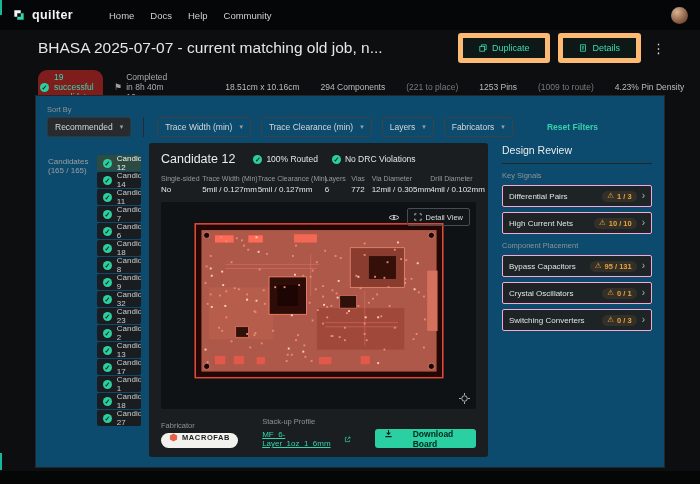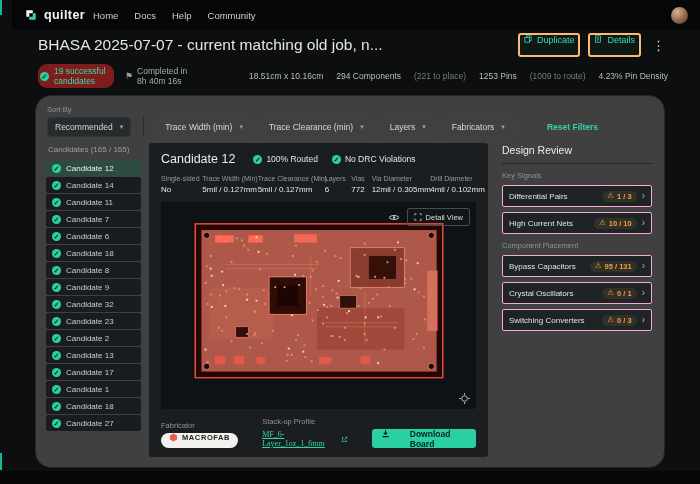--- a/index.html
+++ b/index.html
@@ -1,56 +1,56 @@
 <!DOCTYPE html>
 <html><head>
 <meta charset="utf-8">
 <style>
   html,body{margin:0;padding:0;background:#000;}
   .screen{position:relative;width:700px;height:484px;background:#0c0e0f;font-family:"Liberation Sans",sans-serif;overflow:hidden;color:#e6e9e9;}
 
   
-  .navbar{position:absolute;top:0;left:12px;right:0;height:30px;background:#050607;display:flex;align-items:center;padding:0 12px;box-sizing:border-box;gap:8px;z-index:5;}
+  .navbar{position:absolute;top:0;left:0;right:0;height:30px;background:#050607;display:flex;align-items:center;padding:0 12px;box-sizing:border-box;gap:36px;z-index:5;}
   .brand{display:flex;align-items:center;gap:6px;}
   .brand-name{font-size:12.5px;font-weight:bold;letter-spacing:.4px;color:#f4f6f5;}
   .nav-links{display:flex;gap:16px;}
   .nav-link{font-size:9.5px;color:#ccd1d0;cursor:pointer;}
   .avatar{margin-left:auto;width:17px;height:17px;border-radius:50%;background:radial-gradient(circle at 35% 30%,#d8b493,#8a5f45 60%,#4e3426);}
 
   
   .header{position:absolute;top:20px;left:0;right:0;padding:13px 32px 0 38px;box-sizing:border-box;}
   .title-row{display:flex;align-items:center;gap:8px;}
   .page-title{font-size:15.5px;font-weight:400;color:#e3e7e6;white-space:nowrap;}
   .spacer{flex:1;}
-  .hbtn{height:20px;display:flex;gap:5px;padding:0 4px;border:2px solid #fdba74;border-radius:3px;background:rgba(43,191,158,.06);color:#3adcb4;font-size:9px;cursor:pointer;}
+  .hbtn{height:20px;display:flex;align-items:center;gap:5px;padding:0 16px;border:5px solid #fdba74;border-radius:3px;background:rgba(43,191,158,.06);color:#3adcb4;font-size:9px;cursor:pointer;}
   .kebab{font-size:13px;color:#d6dada;padding:0 3px;cursor:pointer;}
   .meta-row{display:flex;align-items:center;gap:11px;margin-top:7px;}
   .success-pill{display:flex;align-items:center;gap:5px;background:#7f1d1d;border-radius:9px;padding:2px 8px 2px 2px;color:#36d9ae;font-size:8.5px;}
   .check{display:inline-block;width:9px;height:9px;border-radius:50%;background:#2bd0a0;color:#07271d;font-size:7px;line-height:9px;text-align:center;font-weight:bold;flex:none;}
   .completed{display:flex;align-items:center;gap:4px;font-size:8.5px;color:#a7adad;}
   .flag{color:#9aa19f;font-size:9px;}
-  .board-stats{display:flex;gap:13px;font-size:8.5px;color:#b8bebd;white-space:nowrap;margin-left:36px;}
+  .board-stats{display:flex;gap:21px;font-size:8.5px;color:#b8bebd;white-space:nowrap;margin-left:36px;}
   .stat.dim{color:#767d7c;}
 
   
-  .main-panel{position:absolute;top:95px;left:35px;right:35px;bottom:16px;background:#404040;border:1px solid #21262a;border-radius:16px;box-sizing:border-box;}
+  .main-panel{position:absolute;top:95px;left:35px;right:35px;bottom:16px;background:#0c4a6e;border:1px solid #21262a;border-radius:0;box-sizing:border-box;}
 
   .filter-row{position:absolute;top:9px;left:11px;right:11px;display:flex;align-items:flex-end;}
   .sort-group{display:flex;flex-direction:column;gap:3px;}
   .mini-label{font-size:7.5px;color:#8d9494;}
   .dropdown{height:20px;display:flex;align-items:center;gap:7px;padding:0 7px;border:1px solid #3c4245;border-radius:3px;font-size:8.5px;color:#d4d8d8;cursor:pointer;box-sizing:border-box;}
   .dropdown.solid{background:#272b2d;border-color:#32383a;}
   .caret{font-size:7px;color:#9aa19f;}
   .filter-dropdowns{display:flex;gap:10px;margin-left:12px;padding-left:13px;border-left:1px solid #262c2f;}
   .reset-filters{margin-left:auto;margin-right:55px;margin-bottom:5px;font-size:8.5px;font-weight:bold;color:#35d3ad;cursor:pointer;}
 
   .content-row{position:absolute;top:47px;left:10px;right:10px;bottom:10px;display:flex;gap:8px;}
 
   
-  .candidates-col{width:95px;flex:none;display:flex;flex-direction:column;}
+  .candidates-col{width:95px;flex:none;display:flex;flex-direction:row;margin-top:12px;}
   .cand-header{font-size:8px;color:#99a09f;margin:2px 0 6px 2px;}
   .cand-list{display:flex;flex-direction:column;gap:1px;overflow:hidden;}
   .cand-row{height:16px;flex:none;display:flex;align-items:center;gap:5px;padding:0 6px;border-radius:2px;background:#191d1f;color:#c9cecd;font-size:8px;cursor:pointer;}
   .cand-row.selected{background:#2e4b42;color:#eef2f1;}
 
   
   .candidate-panel{flex:1;background:#1a1e21;border-radius:3px;padding:9px 12px;box-sizing:border-box;display:flex;flex-direction:column;min-width:0;}
   .cp-header{display:flex;align-items:center;gap:18px;}
   .cp-title{font-size:12.5px;color:#e9ecec;}
   .cp-badges{display:flex;gap:14px;}
@@ -60,21 +60,21 @@
   .spec-label{font-size:7px;color:#949b9b;white-space:nowrap;}
   .spec-value{font-size:8px;color:#e4e7e6;margin-top:3px;white-space:nowrap;}
   .preview{margin-top:8px;flex:1;background:#0f1214;border-radius:2px;position:relative;min-height:0;}
   .preview-controls{position:absolute;top:6px;right:6px;display:flex;align-items:center;gap:7px;z-index:2;}
   .icon-btn{display:flex;align-items:center;justify-content:center;cursor:pointer;color:#c9cecd;}
   .detail-btn{height:16px;display:flex;align-items:center;gap:4px;padding:0 6px;border:1px solid #474e51;border-radius:2px;background:rgba(255,255,255,.02);color:#d9dddc;font-size:7.5px;cursor:pointer;}
   .board-wrap{position:absolute;left:50%;top:50%;transform:translate(-50%,-52%);}
   .recenter{position:absolute;right:6px;bottom:5px;cursor:pointer;}
   .cp-footer{margin-top:8px;display:flex;align-items:flex-end;gap:24px;}
   .fab-badge{margin-top:3px;height:15px;display:flex;align-items:flex-start;gap:4px;background:#f1f1ee;border-radius:8px;padding:0 8px;color:#1d1d1d;font-size:7.5px;font-weight:bold;letter-spacing:.6px;cursor:pointer;}
-  .stackup-link{margin-top:4px;display:flex;align-items:center;gap:4px;font-size:8px;color:#35d3ad;text-decoration:underline;cursor:pointer;font-family:Liberation Serif, serif;}
+  .stackup-link{margin-top:4px;display:flex;align-items:center;gap:4px;font-size:8px;color:#35d3ad;text-decoration:underline;cursor:pointer;}
   .download-btn{margin-left:auto;height:19px;display:flex;align-items:flex-start;gap:20px;background:#2bd0a2;border-radius:3px;padding:0 9px;color:#05261c;font-size:8.5px;font-weight:bold;cursor:pointer;}
 
   
   .review-panel{width:158px;flex:none;padding:1px 2px 0 6px;box-sizing:border-box;}
   .rv-title{font-size:10.5px;color:#e9ecec;padding-bottom:7px;border-bottom:1px solid #22272a;margin-bottom:6px;}
   .rv-section-label{font-size:7.5px;color:#8d9494;margin:7px 0 5px 0;}
   .rv-row{height:20px;margin-bottom:5px;background:#1e2326;border:1px solid #f9a8d4;border-radius:2px;display:flex;align-items:center;gap:4px;padding:0 6px;cursor:pointer;}
   .rv-label{flex:1;font-size:8px;color:#dfe3e2;white-space:nowrap;overflow:hidden;}
   .warn-pill{display:flex;align-items:center;gap:3px;background:rgba(233,162,59,.1);border-radius:8px;padding:1px 5px;}
   .warn-tri{color:#e9a23b;font-size:7.5px;line-height:1;}

